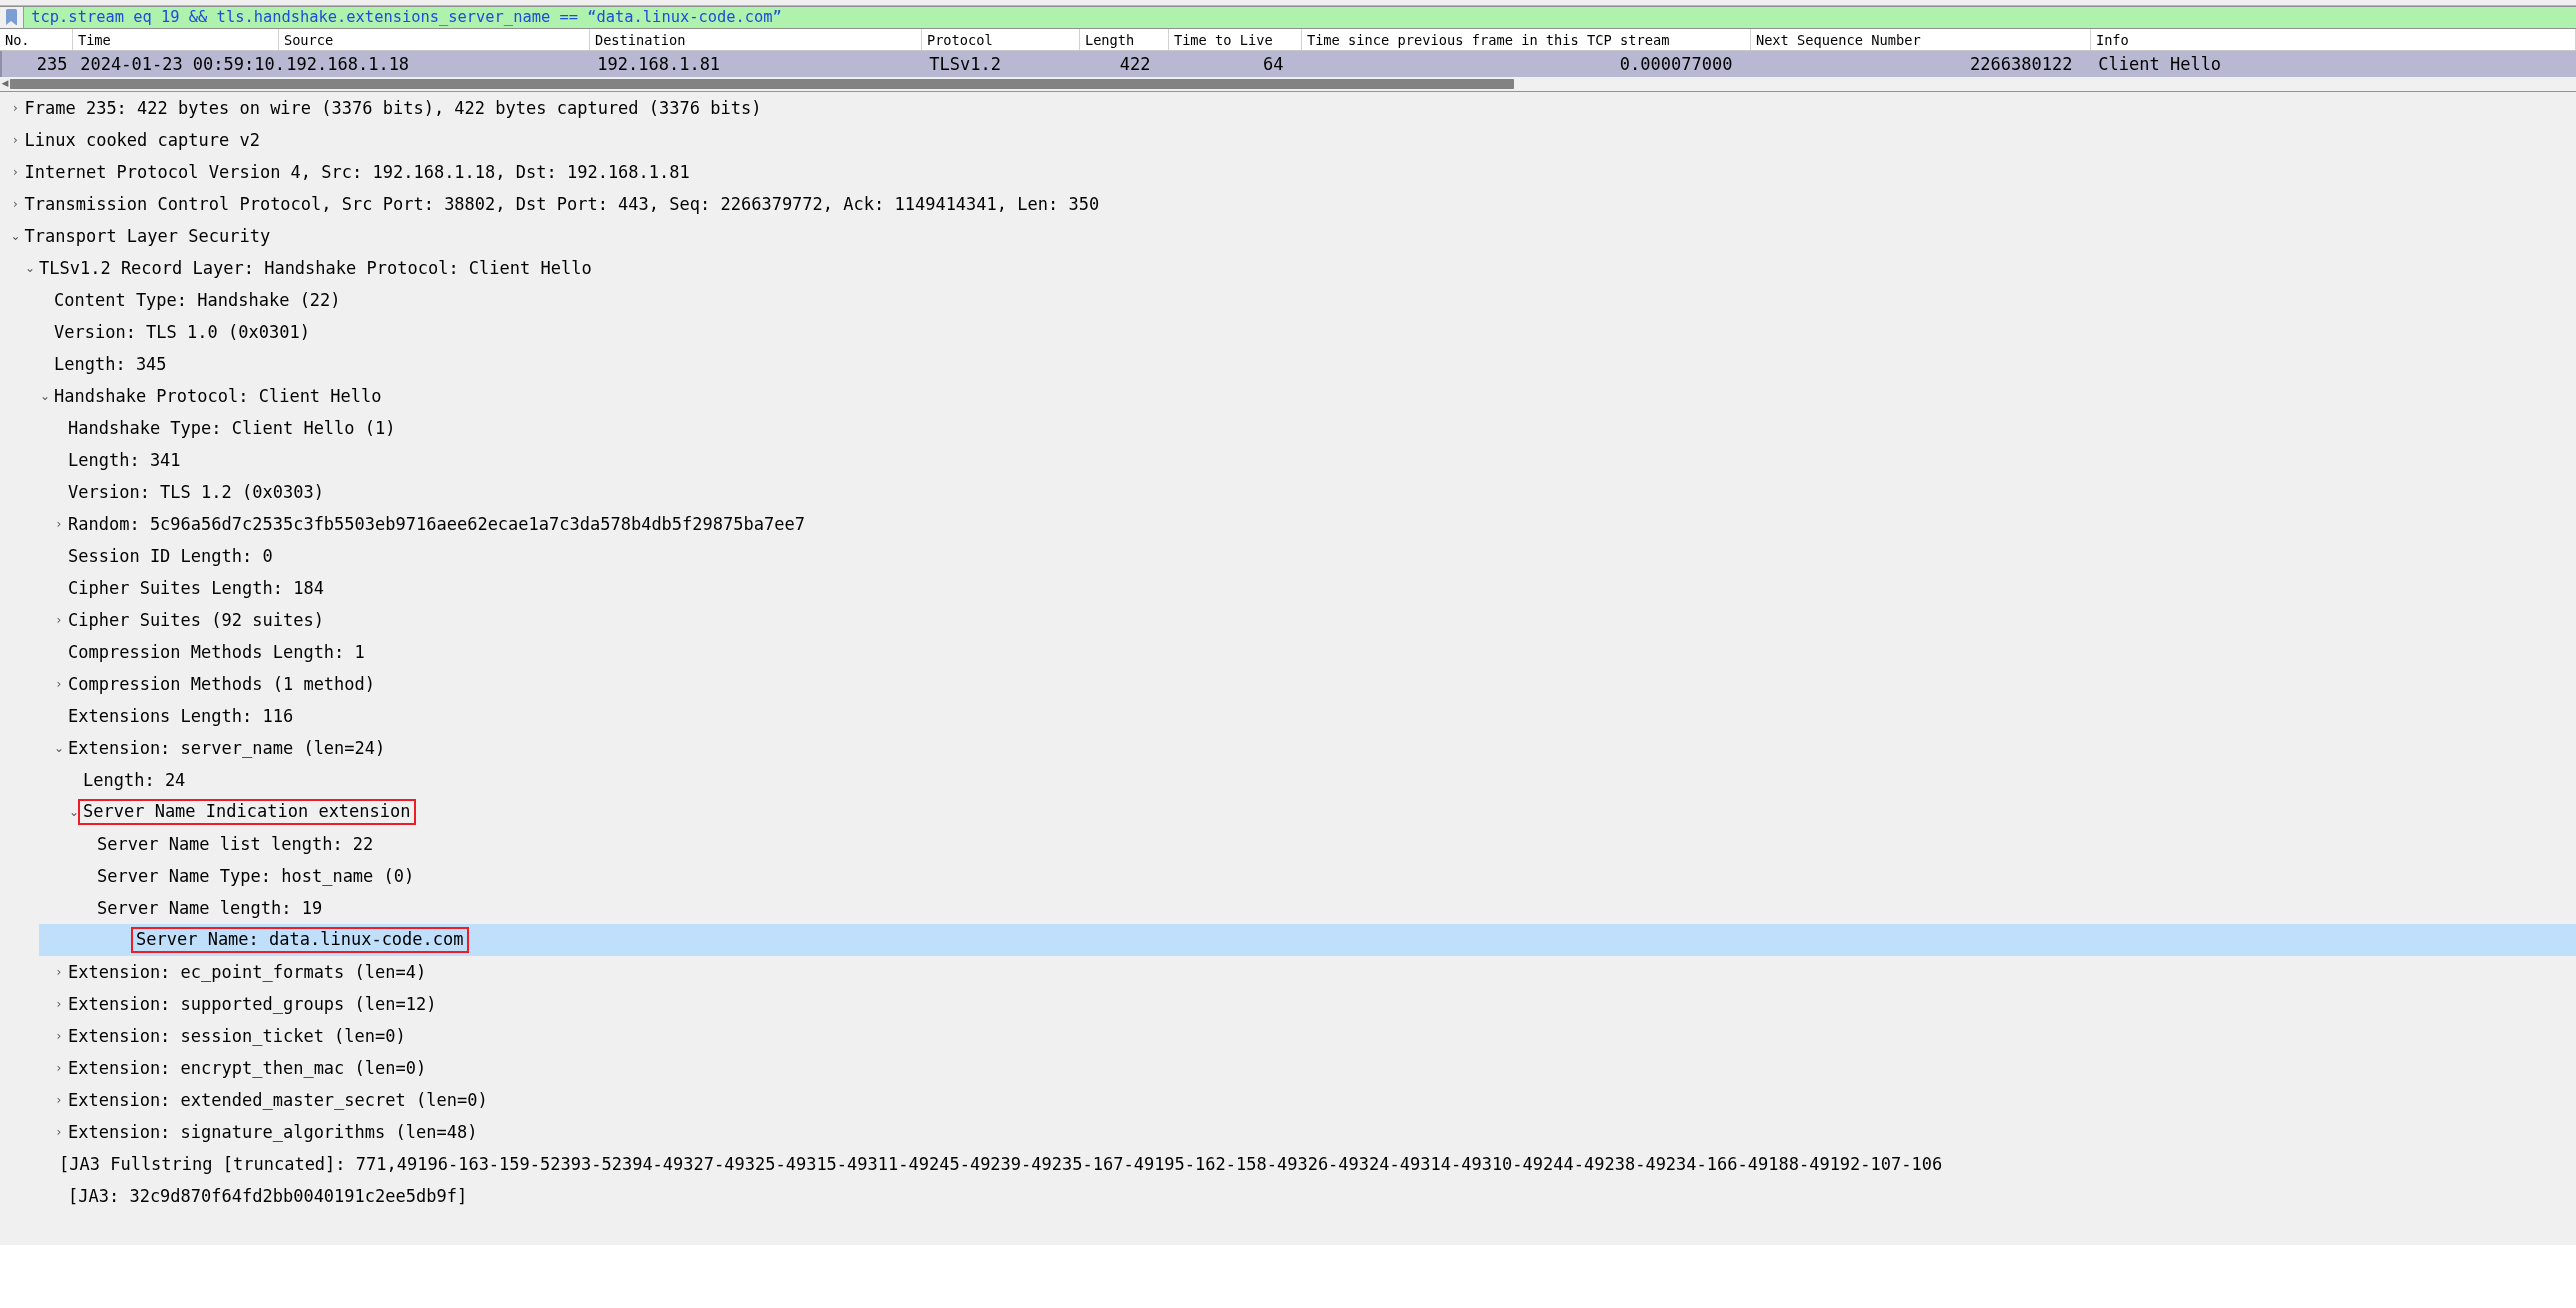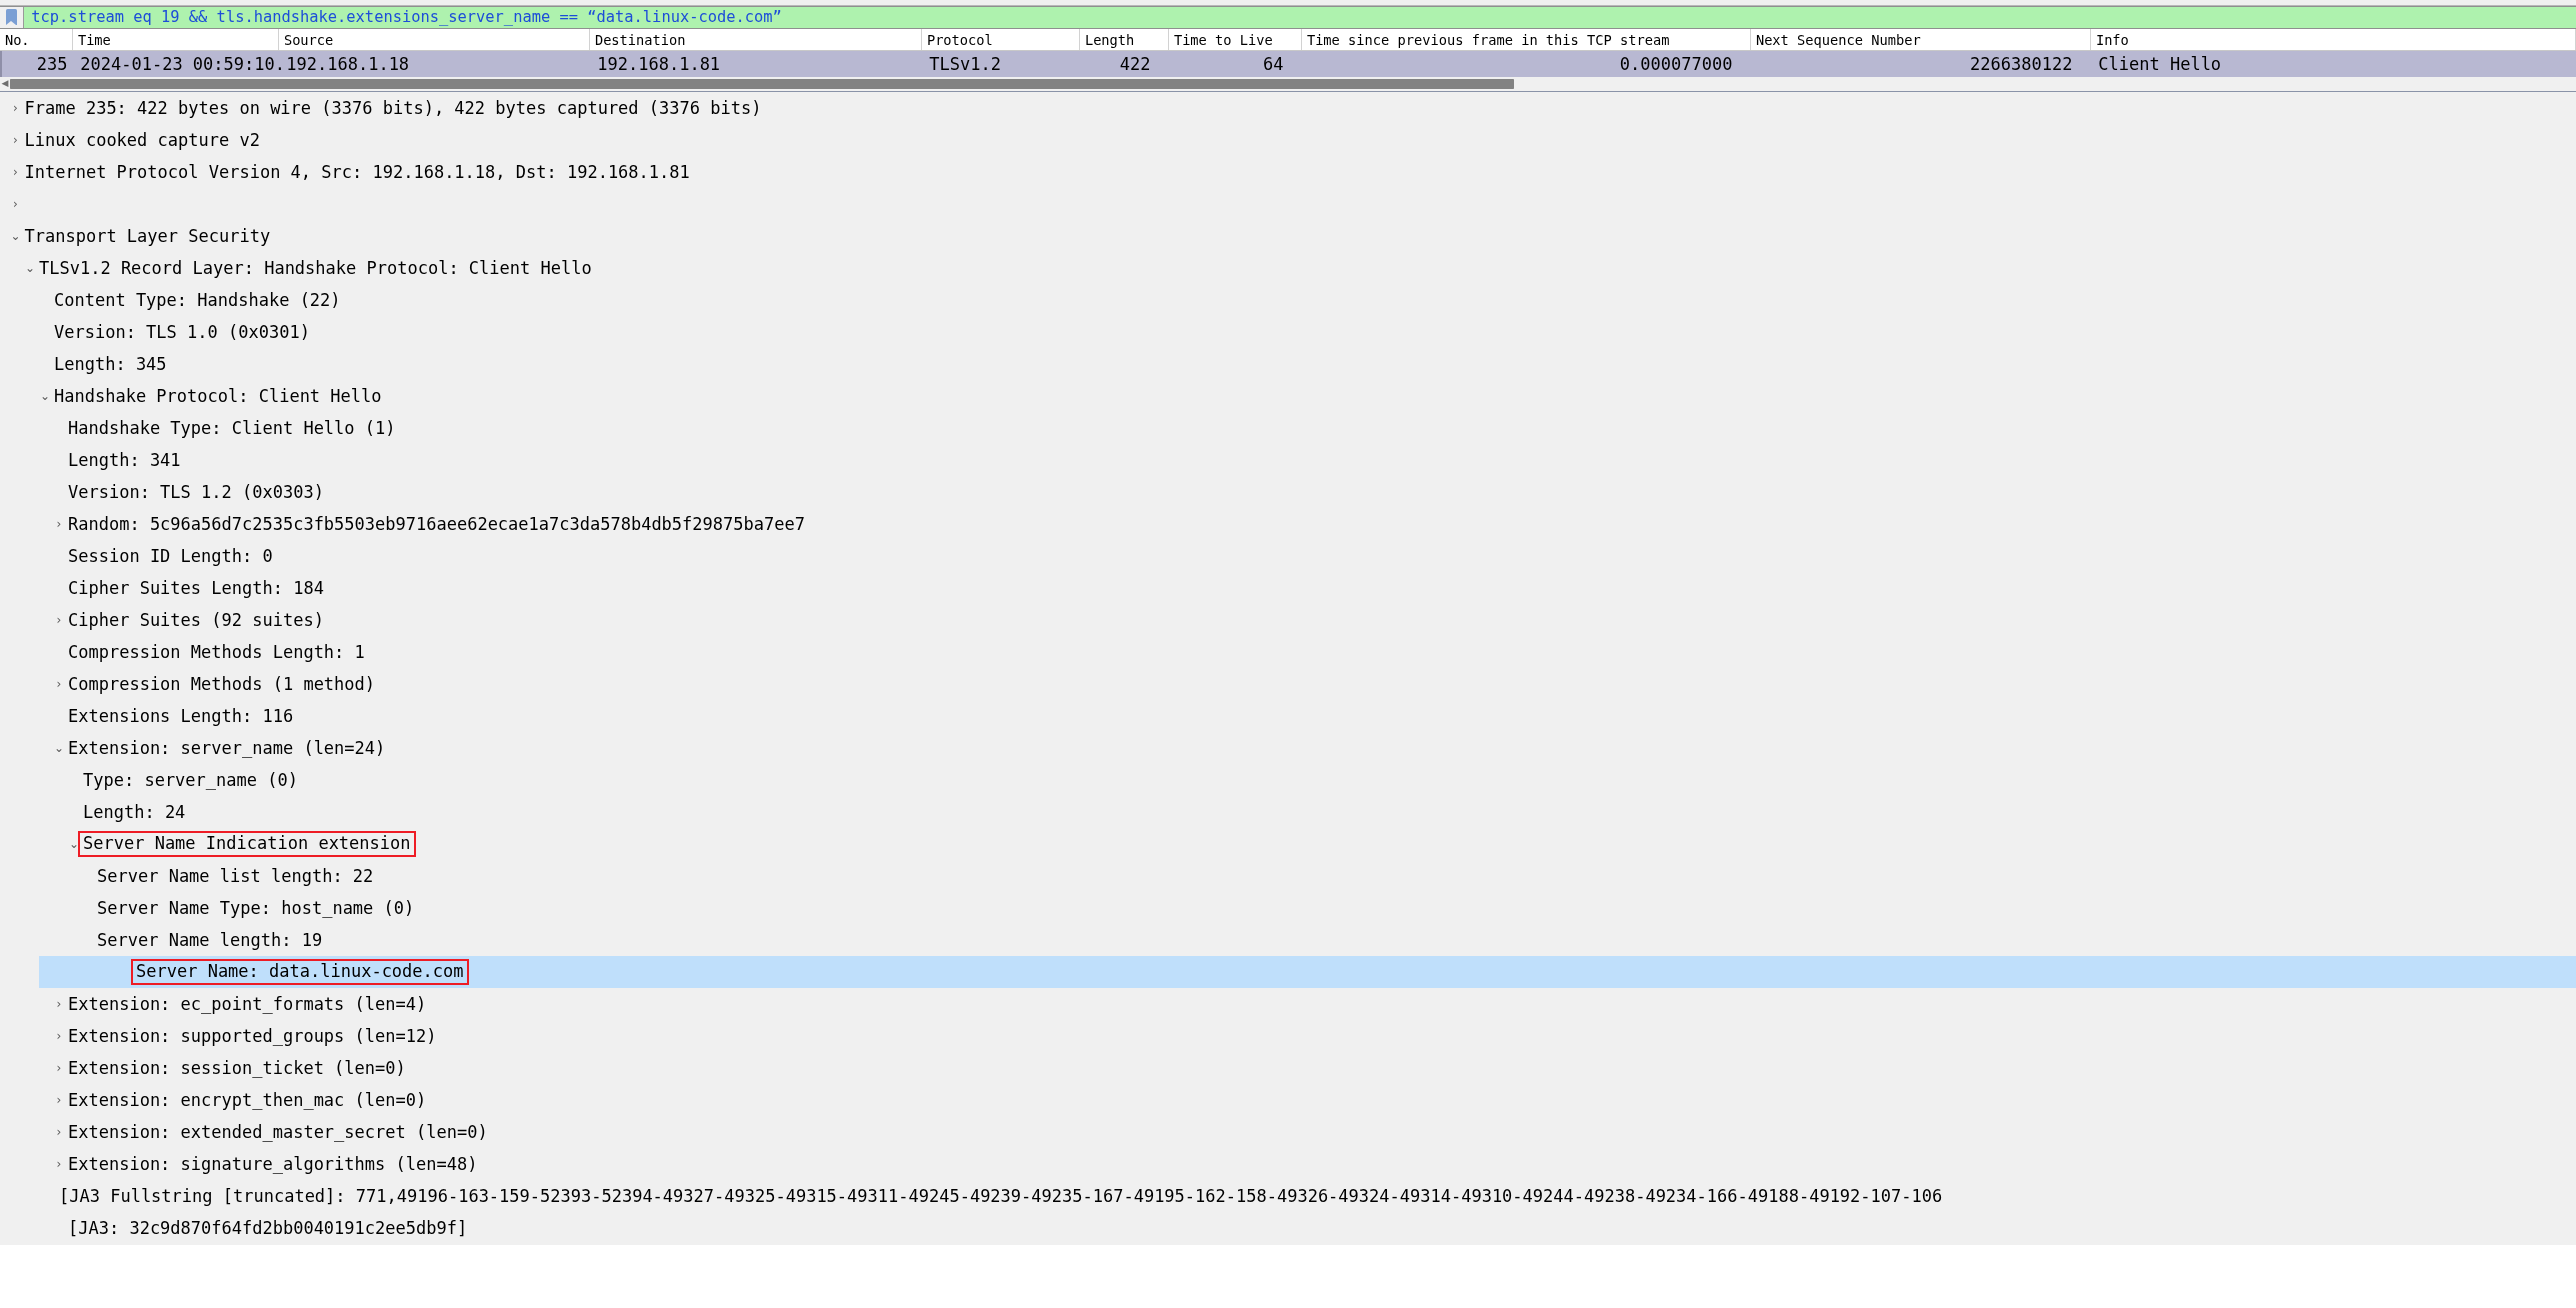--- a/index.html
+++ b/index.html
@@ -258,20 +258,21 @@
     <div class="trow" style="padding-left: 6.5px;">
       <span class="twist">›</span>
       <span class="tlabel">Linux cooked capture v2</span>
     </div>
     <div class="trow" style="padding-left: 6.5px;">
       <span class="twist">›</span>
       <span class="tlabel">Internet Protocol Version 4, Src: 192.168.1.18, Dst: 192.168.1.81</span>
     </div>
     <div class="trow" style="padding-left: 6.5px;">
       <span class="twist">›</span>
+      <span class="tlabel">Transmission Control Protocol, Src Port: 38802, Dst Port: 443, Seq: 2266379772, Ack: 1149414341, Len: 350</span>
     </div>
     <div class="trow" style="padding-left: 6.5px;">
       <span class="twist">⌄</span>
       <span class="tlabel">Transport Layer Security</span>
     </div>
     <div class="trow" style="padding-left: 21px;">
       <span class="twist">⌄</span>
       <span class="tlabel">TLSv1.2 Record Layer: Handshake Protocol: Client Hello</span>
     </div>
     <div class="trow" style="padding-left: 36px;">
@@ -329,27 +330,23 @@
     <div class="trow" style="padding-left: 50px;">
       <span class="twist none"></span>
       <span class="tlabel">Extensions Length: 116</span>
     </div>
     <div class="trow" style="padding-left: 50px;">
       <span class="twist">⌄</span>
       <span class="tlabel">Extension: server_name (len=24)</span>
     </div>
     <div class="trow" style="padding-left: 65px;">
       <span class="twist none"></span>
-      <span class="tlabel">Type: server_name (0)</span>
+      <span class="tlabel">Length: 24</span>
     </div>
     <div class="trow" style="padding-left: 65px;">
-      <span class="twist none"></span>
-      <span class="tlabel">Length: 24</span>
-    </div>
-    <div class="trow" style="padding-left: 65px;">
       <span class="twist">⌄</span>
       <span class="tlabel boxed">Server Name Indication extension</span>
     </div>
     <div class="trow" style="padding-left: 79px;">
       <span class="twist none"></span>
       <span class="tlabel">Server Name list length: 22</span>
     </div>
     <div class="trow" style="padding-left: 79px; align-items: center;">
       <span class="twist none"></span>
       <span class="tlabel">Server Name Type: host_name (0)</span>

